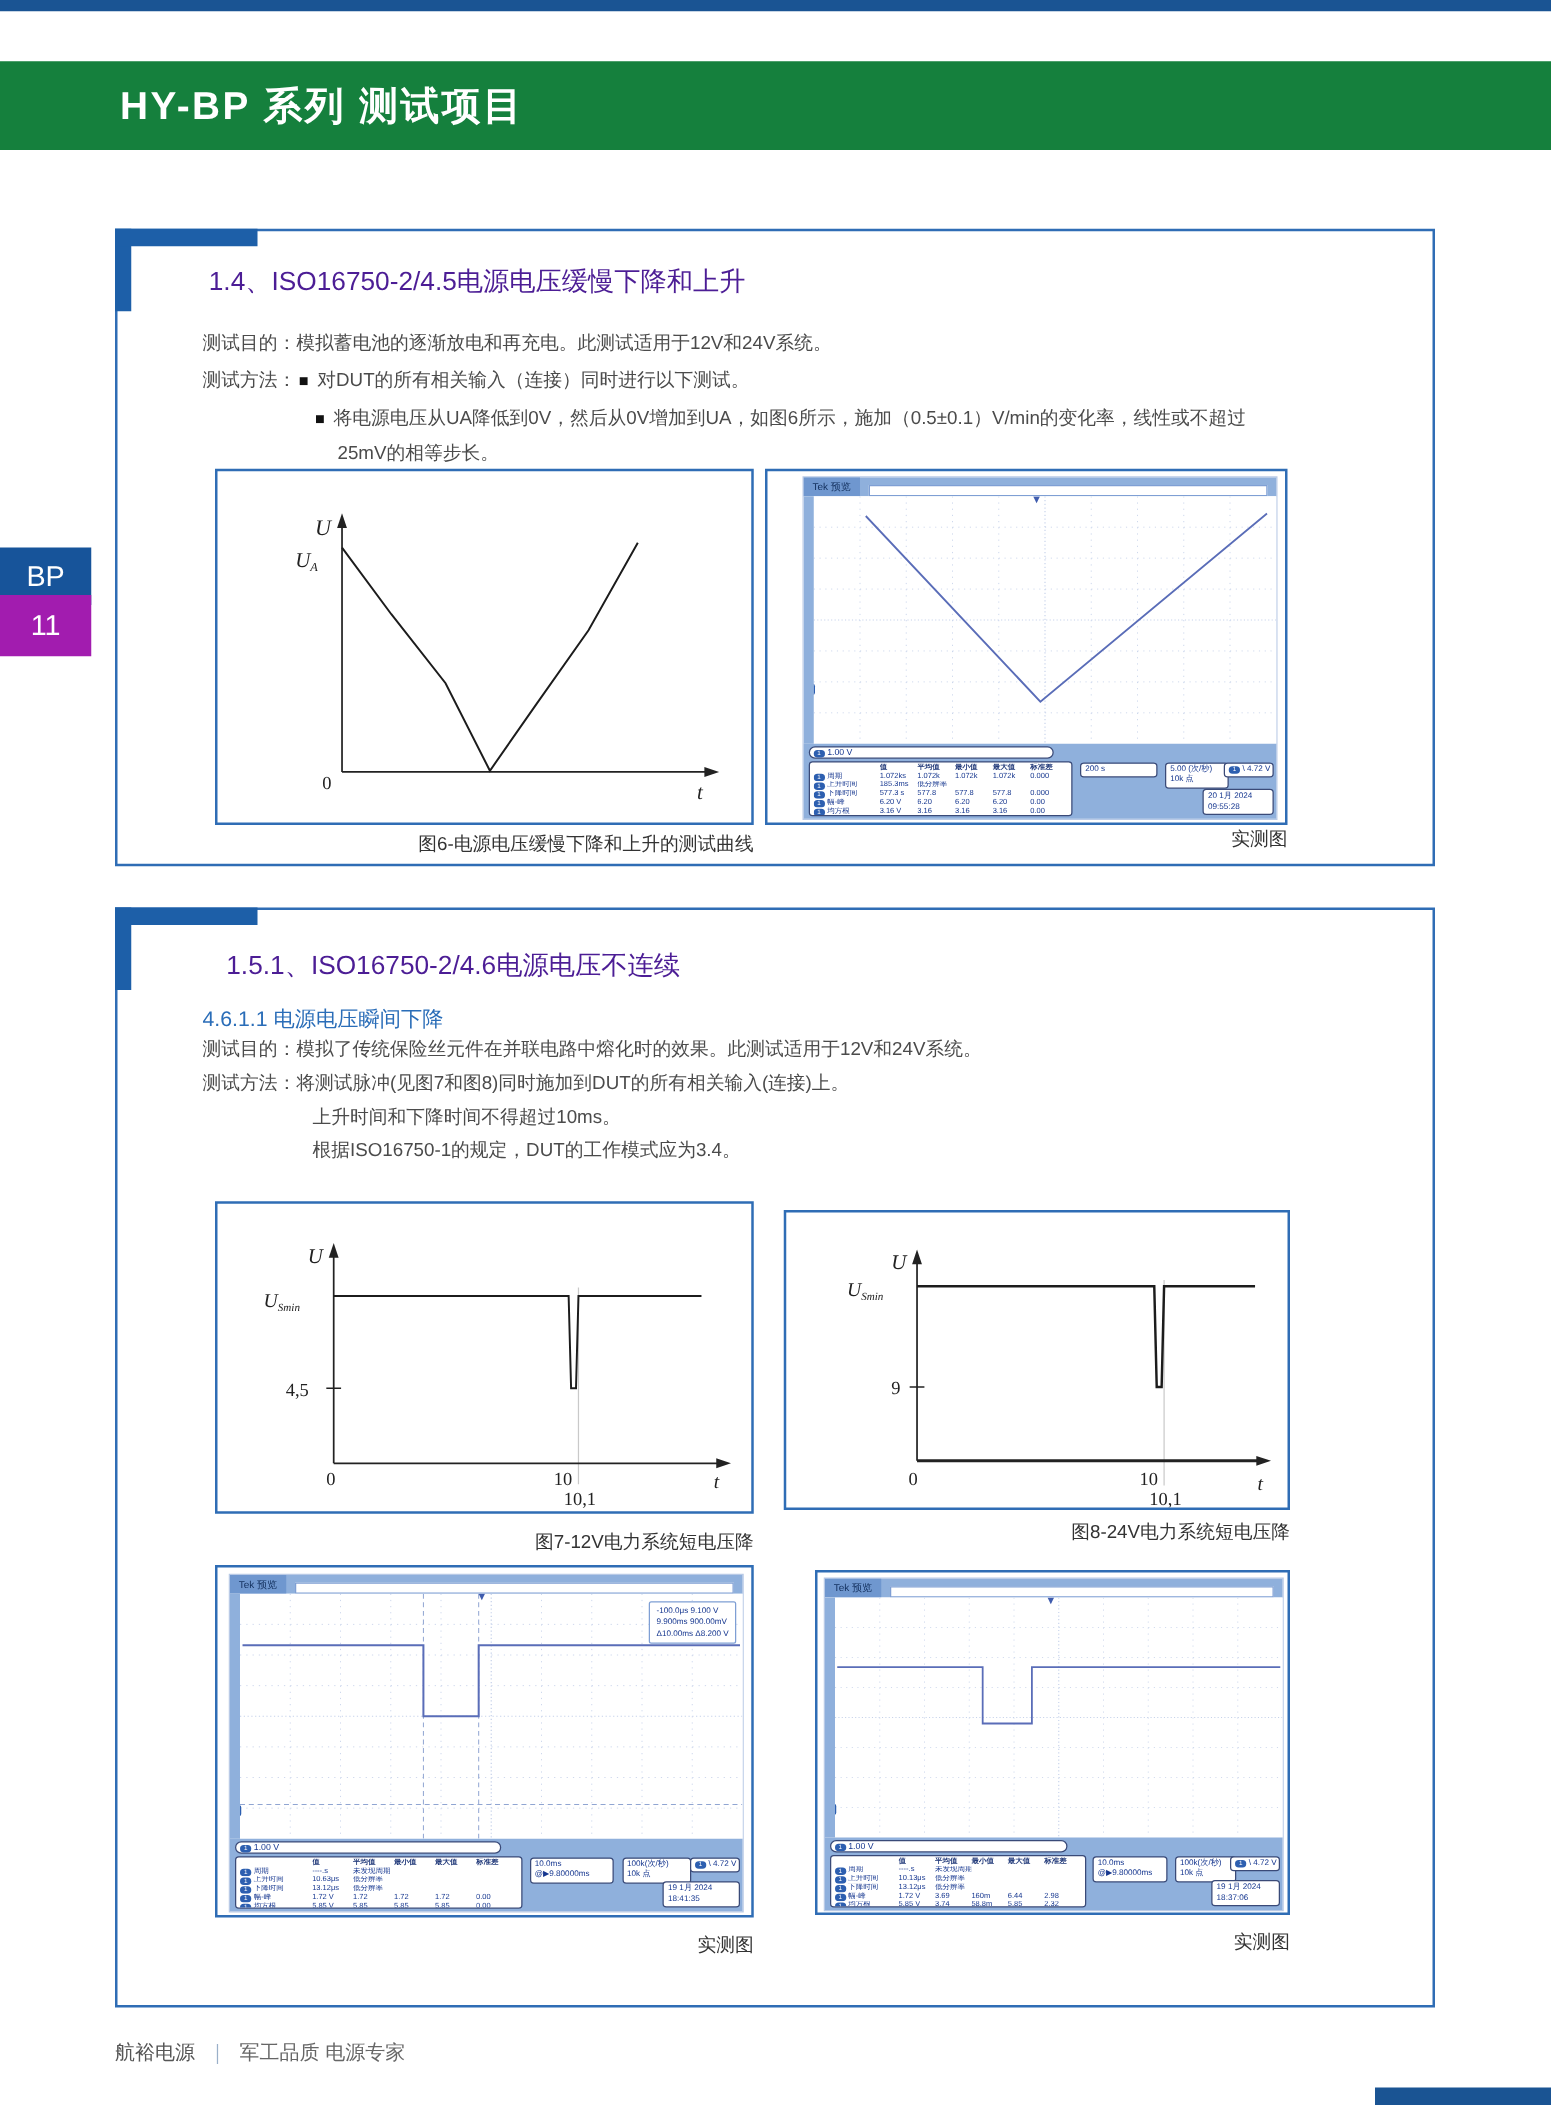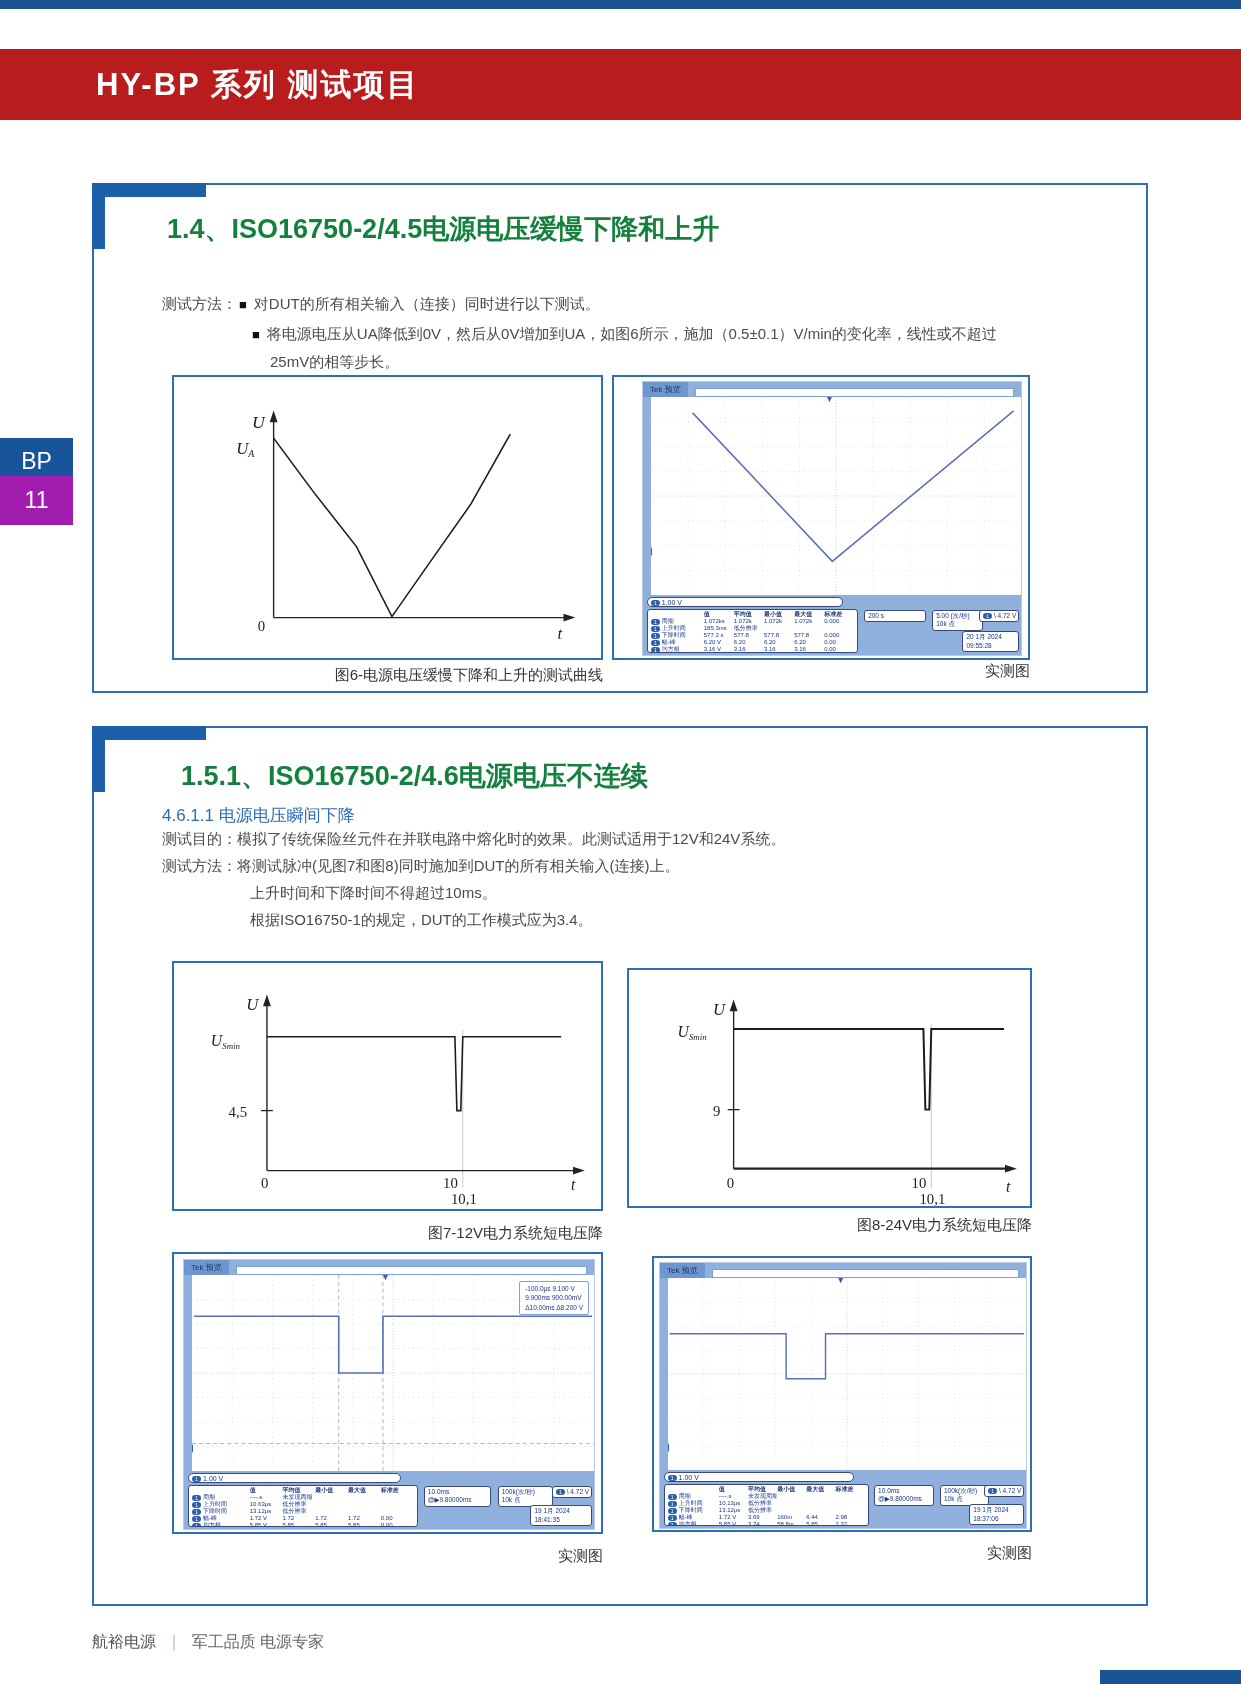--- a/index.html
+++ b/index.html
@@ -2,35 +2,35 @@
 <html><head>
 <meta charset="utf-8">
 <style>
 *{margin:0;padding:0;box-sizing:border-box}
 html,body{background:#fff}
 body{font-family:"Liberation Sans",sans-serif;color:#444}
 .page{position:relative;width:1241px;height:1684px;background:#fff;overflow:hidden}
 
 
 .topstrip{position:absolute;left:0;top:0;width:100%;height:9px;background:#1a5493}
-.banner{position:absolute;left:0;top:49px;width:100%;height:71px;background:#b91c1c;display:flex;align-items:center}
+.banner{position:absolute;left:0;top:49px;width:100%;height:71px;background:#15803d;display:flex;align-items:center}
 .banner h1{color:#fff;font-size:31px;font-weight:bold;margin-left:96px;letter-spacing:2px}
 
 
 .side-tab{position:absolute;left:0;width:73px;text-align:center;color:#fff;font-weight:normal;font-size:23px}
 .tab-bp{top:438px;height:46px;line-height:46px;background:#17549a}
 .tab-num{top:476px;height:49px;line-height:49px;background:#a21caf}
 
 
 .panel{position:absolute;left:92px;width:1056px;border:2px solid #2f6db5;background:#fff}
 .panel::before{content:"";position:absolute;left:-2px;top:-2px;width:13px;height:66px;background:#1d5fa8}
 .panel::after{content:"";position:absolute;left:-2px;top:-2px;width:114px;height:14px;background:#1d5fa8}
 #panel1{top:183px;height:510px}
 #panel2{top:726px;height:880px}
-.sec-title{position:absolute;color:#15803d;font-weight:bold;font-size:27px;white-space:nowrap}
+.sec-title{position:absolute;color:#4c1d95;font-weight:normal;font-size:21px;white-space:nowrap}
 .sub-title{position:absolute;color:#2a6db8;font-weight:normal;font-size:17px;white-space:nowrap}
 .body-text{position:absolute;color:#4b4b4b;font-size:15px;white-space:nowrap}
 .bullet{color:#111;margin:0 7px 0 2px;font-size:13px}
 .figbox{position:absolute;border:2px solid #2f6db5;background:#fff}
 .caption{position:absolute;color:#333;font-size:15px;text-align:right;white-space:nowrap}
 
 
 .figbox svg{position:absolute;left:0;top:0;width:100%;height:100%}
 .ax{stroke:#222;stroke-width:1.4;fill:none}
 .curve{stroke:#1c1c1c;stroke-width:1.6;fill:none}
@@ -80,20 +80,23 @@
   <div class="banner">
     <h1>HY-BP 系列  测试项目</h1>
   </div>
 
   <div class="side-tab tab-bp">BP</div>
   <div class="side-tab tab-num">11</div>
 
   <section class="panel" id="panel1">
     <h2 class="sec-title" style="left:73px;top:26px">1.4、ISO16750-2/4.5电源电压缓慢下降和上升</h2>
 
+    <div class="body-text" style="left:68px;top:80px">
+      <span>测试目的：</span><span>模拟蓄电池的逐渐放电和再充电。此测试适用于12V和24V系统。</span>
+    </div>
     <div class="body-text" style="left:68px;top:110px">
       <span>测试方法：</span><span class="bullet">■</span><span>对DUT的所有相关输入（连接）同时进行以下测试。</span>
     </div>
     <div class="body-text" style="left:156px;top:140px">
       <span class="bullet">■</span><span>将电源电压从UA降低到0V，然后从0V增加到UA，如图6所示，施加（0.5±0.1）V/min的变化率，线性或不超过</span>
     </div>
     <div class="body-text" style="left:176px;top:168px">
       <span>25mV的相等步长。</span>
     </div>
 

